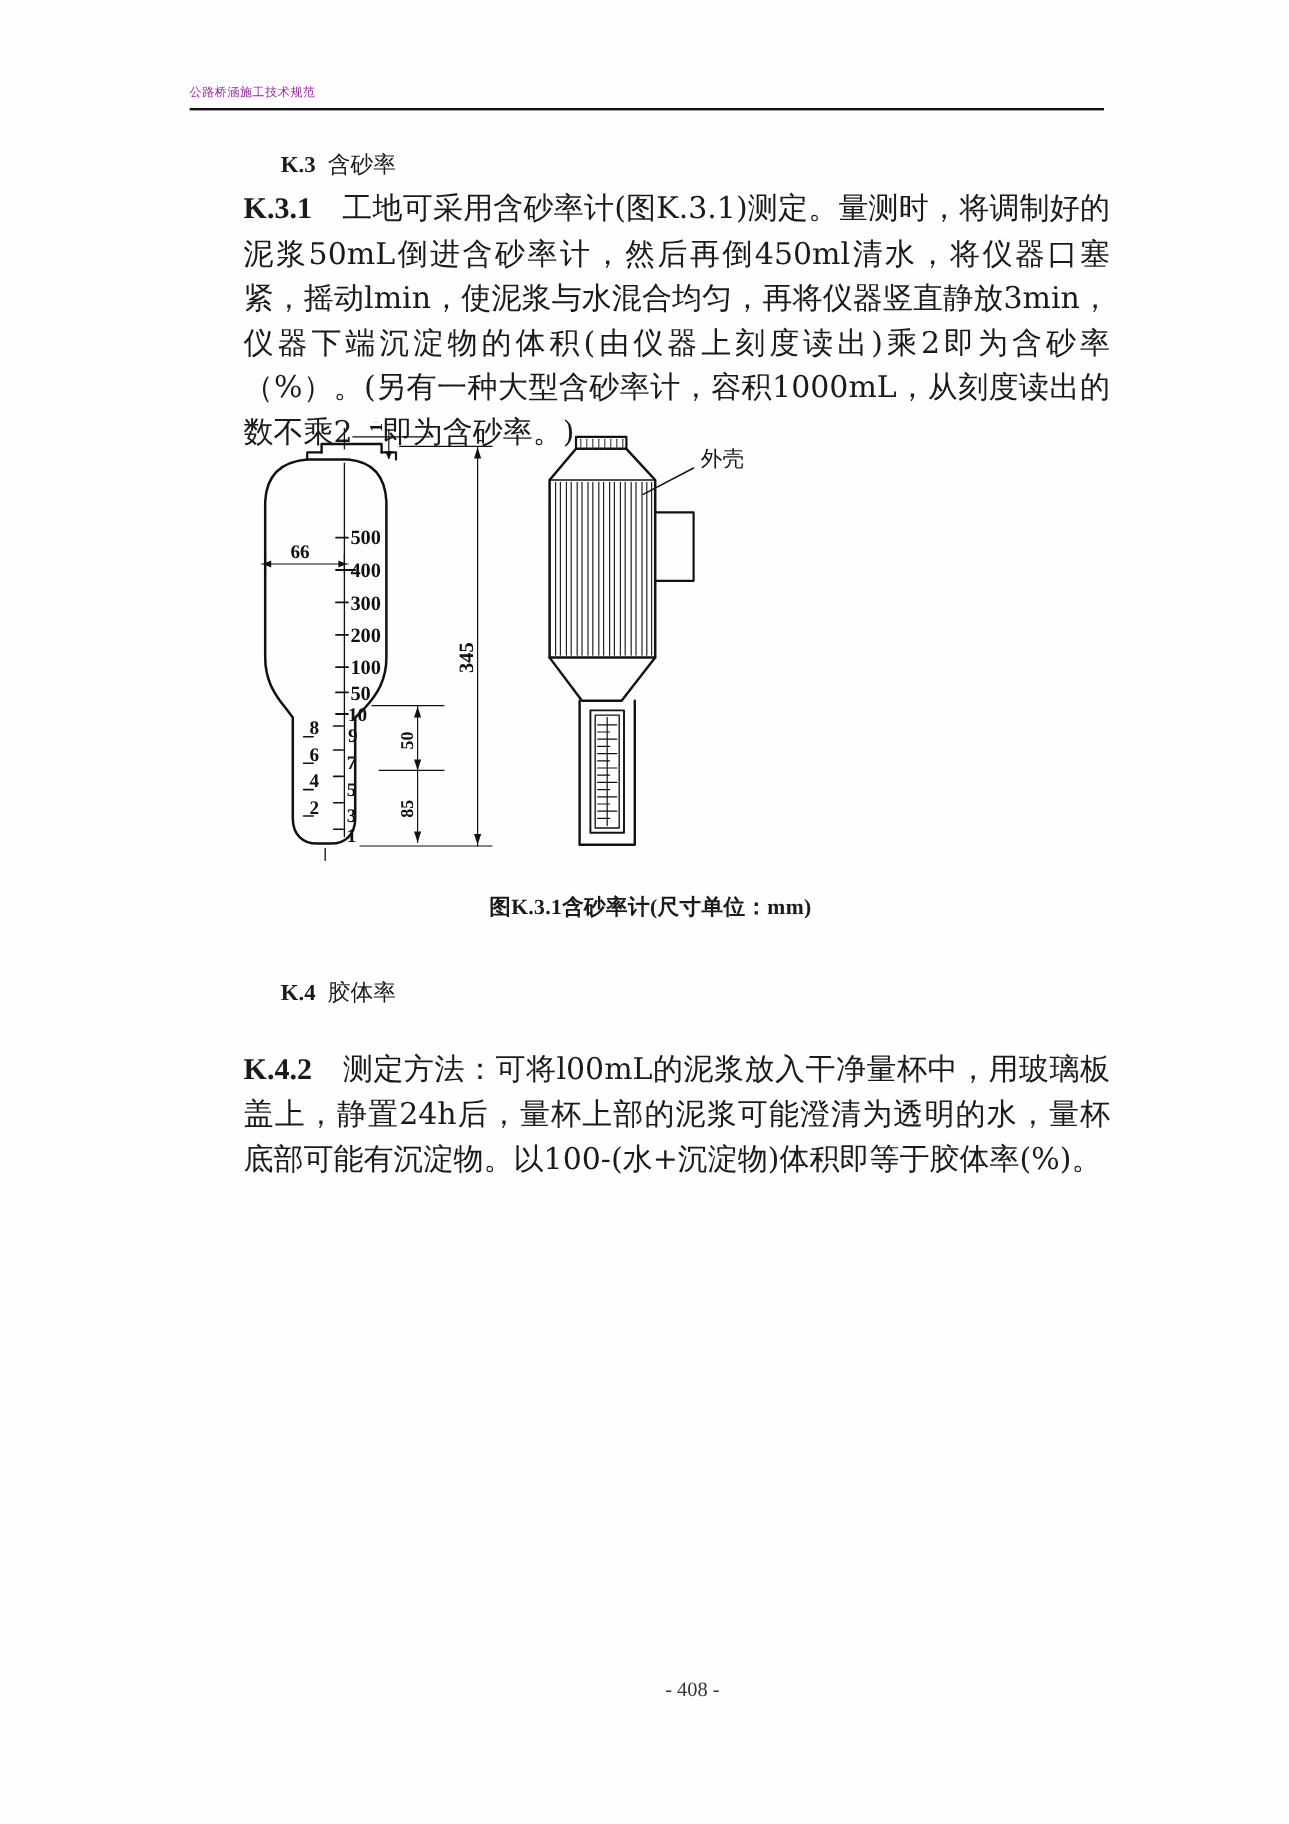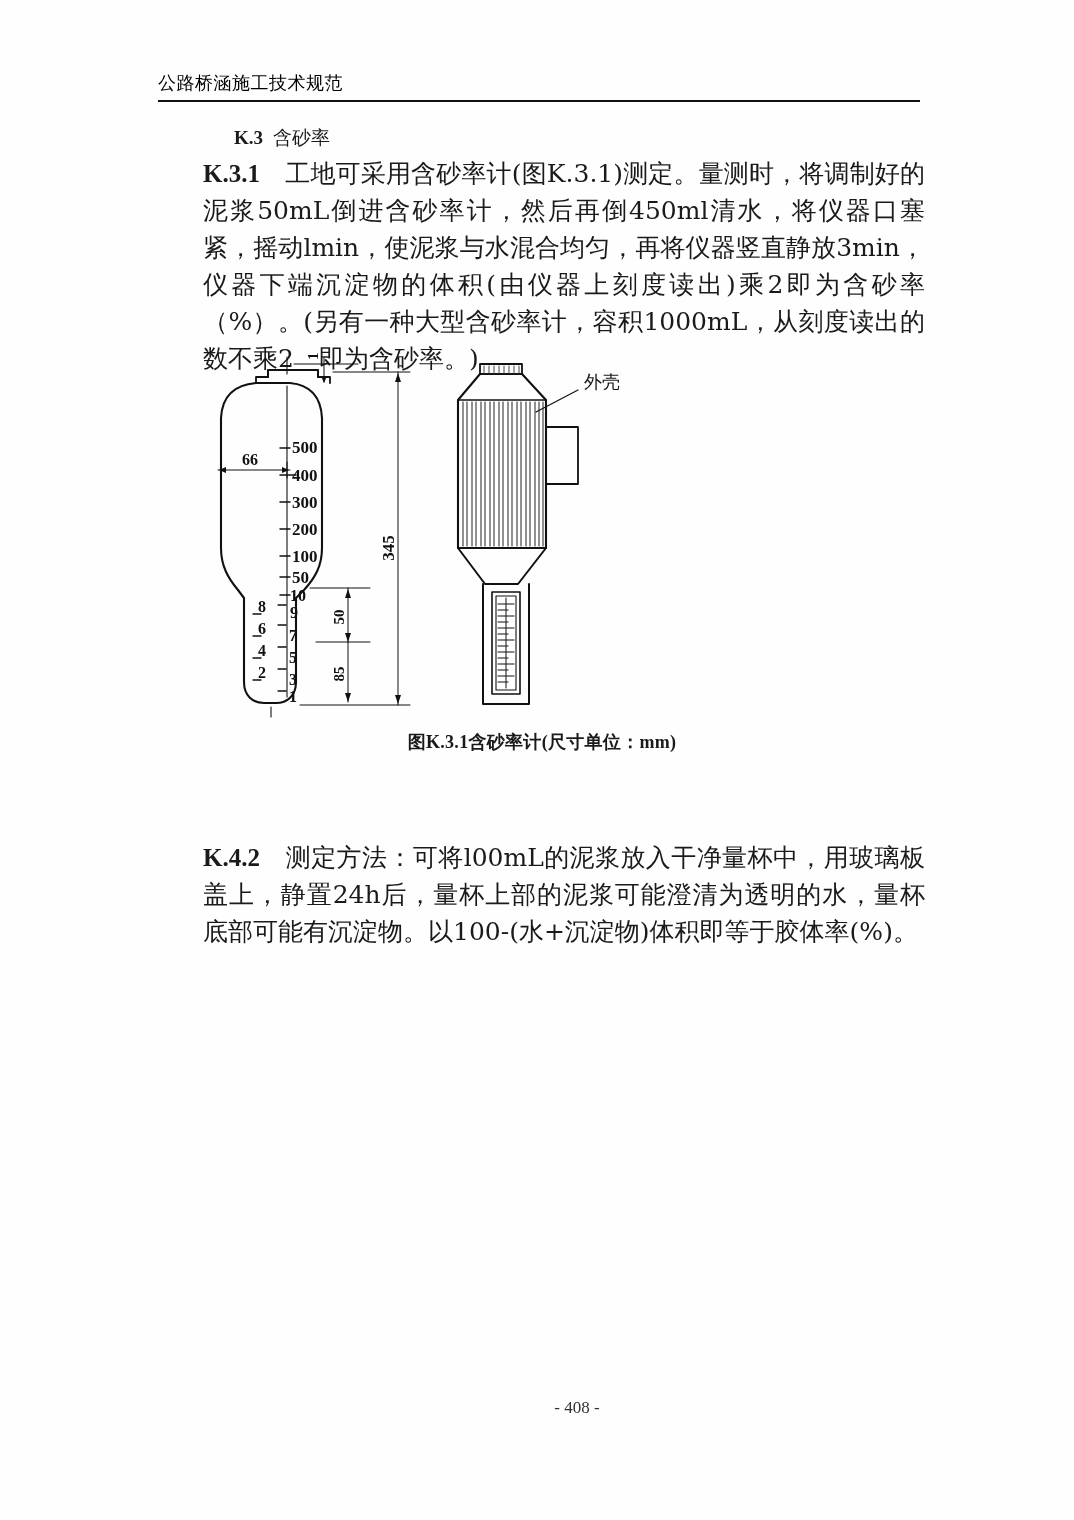--- a/index.html
+++ b/index.html
@@ -23,23 +23,23 @@
   }
 
   
   .header {
     position: absolute;
     left: 158px;
     top: 72px;
     width: 762px;
   }
   .header-title {
-    font-size: 18px;
+    font-size: 10px;
     letter-spacing: 0.5px;
-    color: #000000;
+    color: #a21caf;
     line-height: 1.2;
     white-space: nowrap;
   }
   .header-rule {
     margin-top: 6px;
     border-bottom: 2px solid #111;
     width: 762px;
   }
 
   
@@ -93,21 +93,21 @@
     left: 158px;
     top: 352px;
     width: 768px;
   }
   .figure-art {
     position: relative;
     width: 768px;
     height: 368px;
   }
   .figure-caption {
-    margin-top: 10px;
+    margin-top: 24px;
     text-align: center;
     font-size: 18px;
     font-weight: bold;
     font-family: "Liberation Serif", "DejaVu Serif", serif;
     letter-spacing: 0.3px;
   }
 
   svg { display: block; }
 
   .footer {
@@ -319,20 +319,23 @@
 
           <text x="426" y="36" font-size="18" font-family="DejaVu Serif, Liberation Serif, serif">外壳</text>
         </g>
       </svg>
     </div>
     <div class="figure-caption">图K.3.1含砂率计(尺寸单位：mm)</div>
   </div>
 
   <div class="content" style="top: 812px;">
 
+    <div class="sec-head">
+      <span class="num">K.4</span><span class="ttl">胶体率</span>
+    </div>
 
 
     <div class="gap-m"></div>
 
     <p class="para indent"><span class="lead">K.4.2</span><span>　测定方法：可将l00mL的泥浆放入干净量杯中，用玻璃板盖上，静置24h后，量杯上部的泥浆可能澄清为透明的水，量杯底部可能有沉淀物。以100-(水+沉淀物)体积即等于胶体率(%)。</span></p>
 
     <div class="gap-l"></div>
 
 
 

